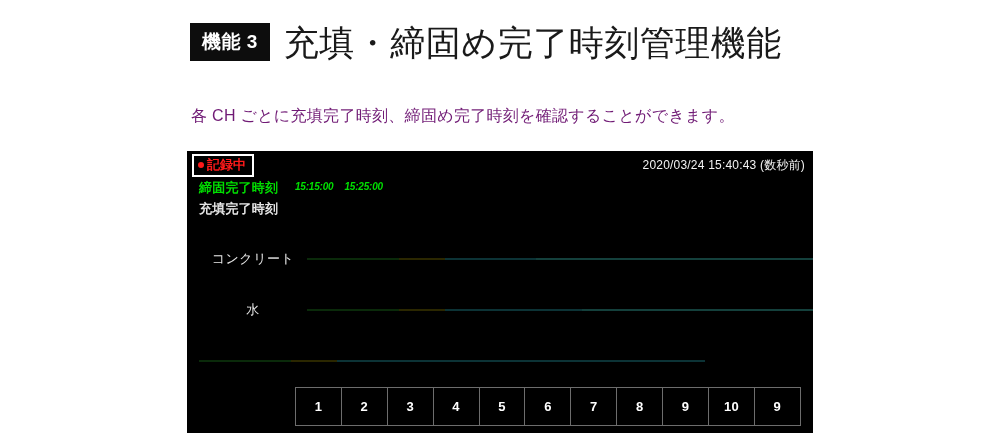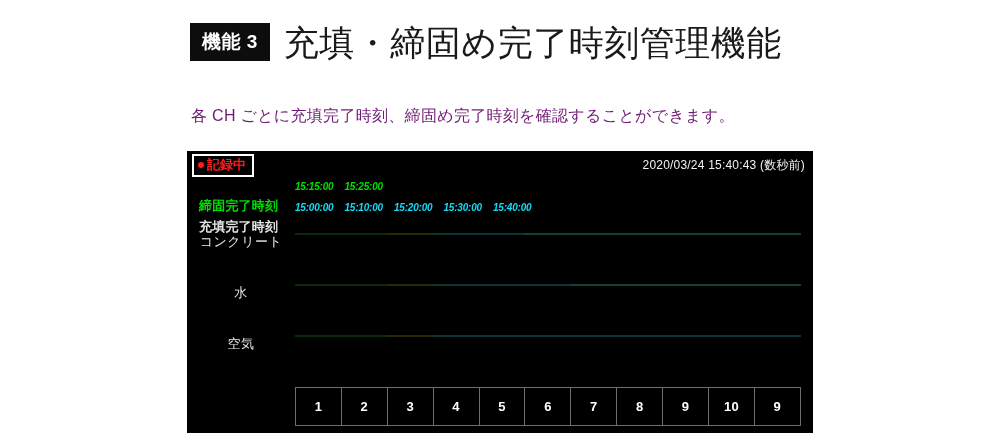--- a/index.html
+++ b/index.html
@@ -115,21 +115,21 @@
   }
 
   
   .legend-row {
     position: relative;
     height: 21px;
   }
   .legend-label {
     position: absolute;
     left: 12px;
-    top: 20px;
+    top: 2px;
     width: 96px;
     text-align: left;
     font-size: 13px;
     font-weight: 700;
     letter-spacing: 0.2px;
     white-space: nowrap;
   }
   .legend-label.compaction { color: #00dd00; }
   .legend-label.filling    { color: #e5e5e5; }
 
@@ -155,21 +155,22 @@
     position: absolute;
     left: 0;
     top: 82px;
     width: 626px;
     height: 198px;
   }
   .grid-row {
     position: relative;
     display: flex;
     height: 51px;
-    align-items: flex-start;
+    align-items: center;
+    padding-left: 12px;
   }
   .row-label {
     width: 108px;
     flex: 0 0 108px;
     display: flex;
     align-items: center;
     justify-content: center;
     color: #e8e8e8;
     font-size: 13px;
     letter-spacing: 0.5px;
@@ -249,27 +250,20 @@
     <div class="legend-row">
       <span class="legend-label compaction">締固完了時刻</span>
       <span class="legend-times compaction">
         <span class="legend-time">15:15:00</span>
         <span class="legend-time">15:25:00</span>
       </span>
     </div>
 
     <div class="legend-row">
       <span class="legend-label filling">充填完了時刻</span>
-      <span class="legend-times filling">
-        <span class="legend-time">15:00:00</span>
-        <span class="legend-time">15:10:00</span>
-        <span class="legend-time">15:20:00</span>
-        <span class="legend-time">15:30:00</span>
-        <span class="legend-time">15:40:00</span>
-      </span>
     </div>
 
     <div class="grid-wrap">
 
       <div class="grid-row">
         <div class="row-label">コンクリート</div>
         <div class="cells">
             <div class="cell green"></div>
             <div class="cell green"></div>
             <div class="cell yellow"></div>
@@ -295,21 +289,20 @@
             <div class="cell cyan"></div>
             <div class="cell empty"></div>
             <div class="cell empty"></div>
             <div class="cell empty"></div>
             <div class="cell empty"></div>
             <div class="cell empty"></div>
           </div>
       </div>
 
       <div class="grid-row">
-        <div class="row-label">空気</div>
         <div class="cells">
             <div class="cell green"></div>
             <div class="cell green"></div>
             <div class="cell yellow"></div>
             <div class="cell cyan"></div>
             <div class="cell cyan"></div>
             <div class="cell cyan"></div>
             <div class="cell cyan"></div>
             <div class="cell cyan"></div>
             <div class="cell cyan"></div>

